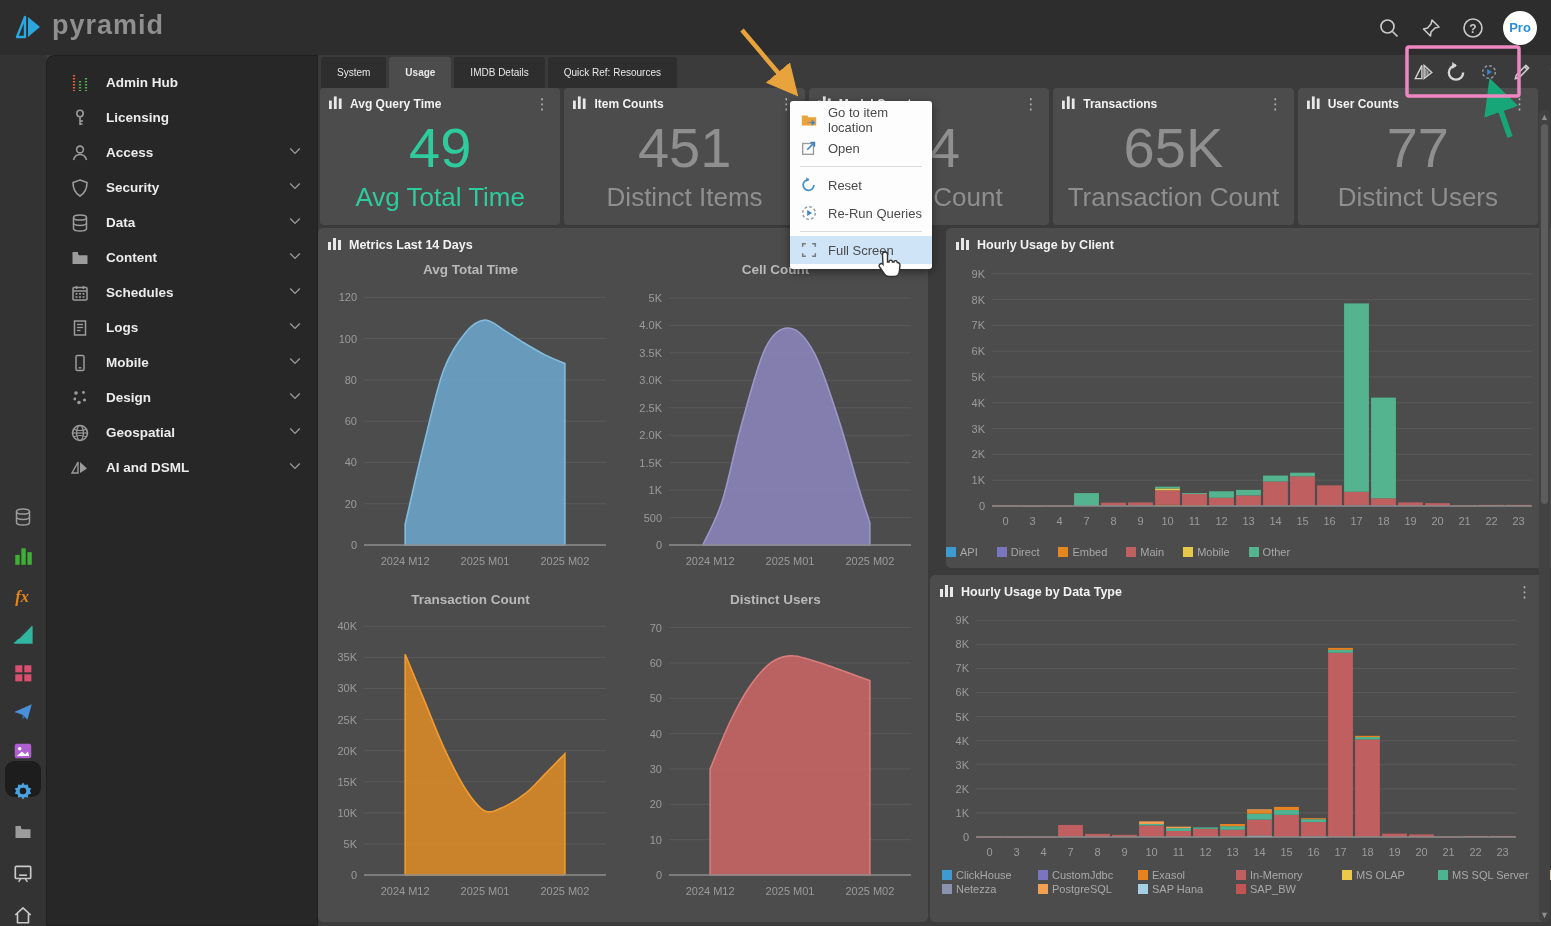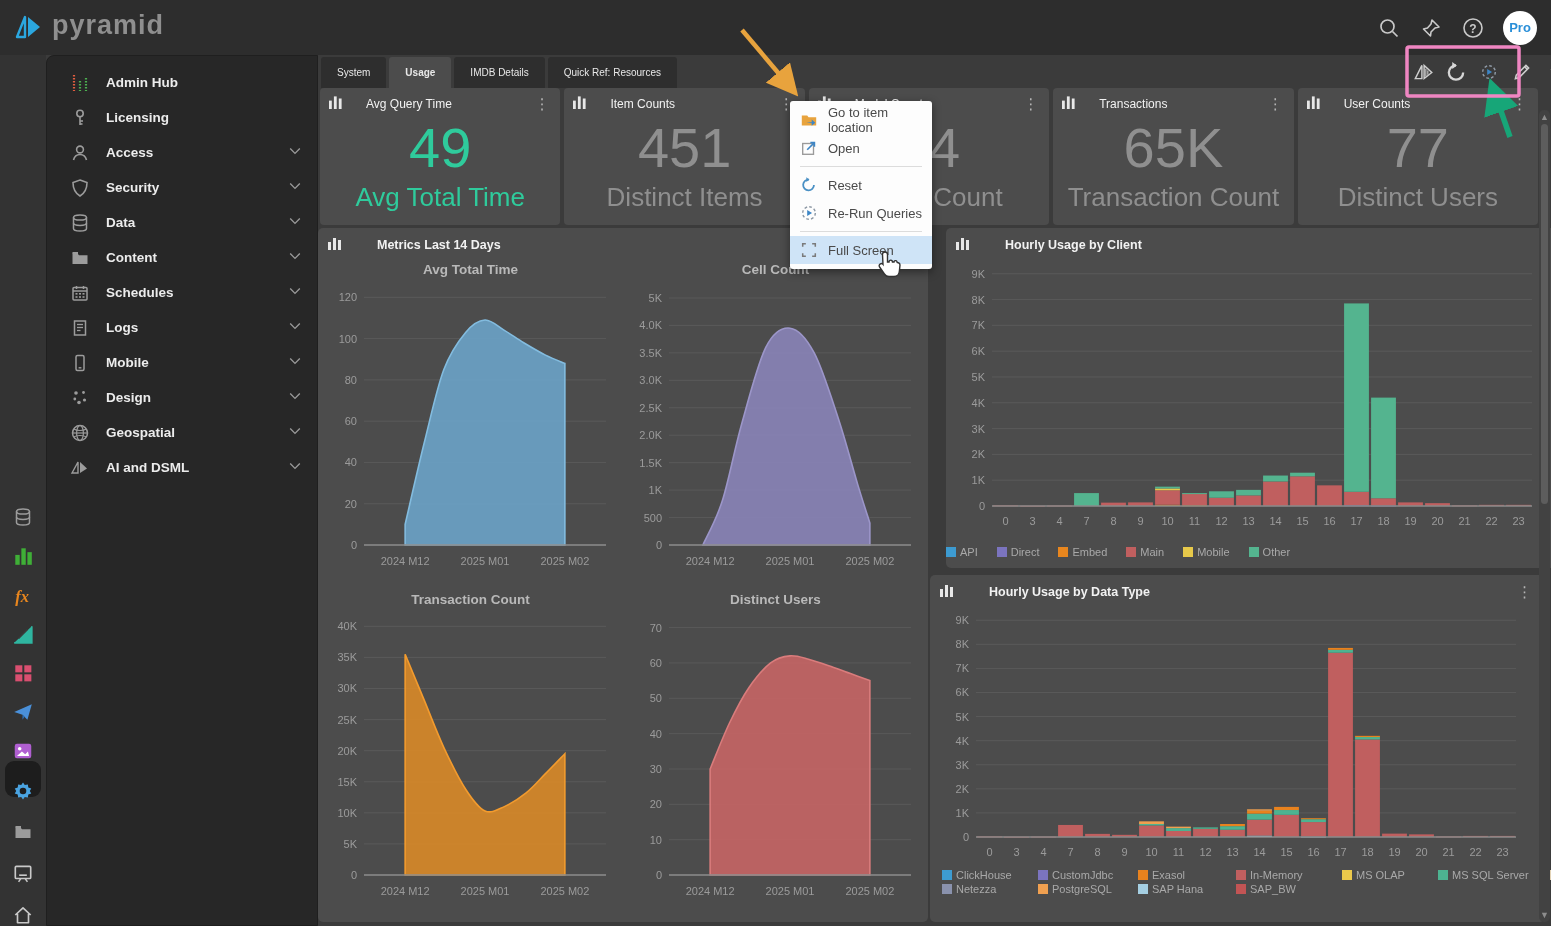--- a/index.html
+++ b/index.html
@@ -36,32 +36,32 @@
   .tab.active { background:#4c4c4c; font-weight:bold; }
 
   
   #ctoolbar { position:absolute; left:1412px; top:57px; display:flex; align-items:center; gap:11px; height:30px; }
   .ct-ic { width:22px; height:22px; display:flex; align-items:center; justify-content:center; }
 
   
   #kpi-row { position:absolute; left:320px; top:88px; width:1218px; height:137px; display:flex; gap:4px; }
   .card { flex:1; background:#4c4c4c; border-radius:4px; position:relative; overflow:hidden; }
   .card-head { display:flex; align-items:center; gap:7px; padding:7px 8px 0 9px; }
-  .card-title { font-size:12px; font-weight:normal; color:#f2f2f2; flex:1;margin-left:16px; }
+  .card-title { font-size:12px; font-weight:bold; color:#f2f2f2; flex:1; }
   .kebab { color:#b5b5b5; font-size:15px; line-height:10px; letter-spacing:0; padding:0 3px; }
   .kpi-value { text-align:center; font-size:56px; margin-top:2px; color:#8f8f8f; }
   .kpi-label { text-align:center; font-size:26px; color:#8f8f8f; margin-top:2px; }
 
   
   .panel { position:absolute; background:#4c4c4c; border-radius:5px; }
   #panel-metrics { left:318px; top:228px; width:610px; height:694px; }
   #panel-client  { left:946px; top:228px; width:615px; height:340px; }
   #panel-datatype{ left:930px; top:575px; width:615px; height:347px; }
   .panel-head { display:flex; align-items:center; gap:7px; padding:8px 10px 0 10px; }
-  .panel-title { font-size:12.5px; font-weight:bold; color:#f2f2f2; flex:1;margin-left:28px; }
+  .panel-title { font-size:12.5px; font-weight:bold; color:#f2f2f2; flex:1; }
   #metrics-grid { display:flex; flex-wrap:wrap; }
   .mini { width:50%; height:330px; }
   .mini-title { text-align:center; font-size:13.5px; font-weight:bold; color:#b9b9b9; margin-top:8px; }
   .ax { font-size:11px; fill:#9b9b9b; font-family:"Liberation Sans",sans-serif; }
   .legend { display:flex; justify-content:flex-start; gap:19px; margin-top:10px; }
   .lg-item { display:flex; align-items:center; gap:4px; font-size:11px; color:#a9a9a9; }
   .lg-sq { width:10px; height:10px; display:inline-block; }
   #dt-legend { display:grid; grid-template-columns:96px 100px 98px 106px 96px 112px 92px; row-gap:2px; margin:2px 0 0 12px; }
 
   

